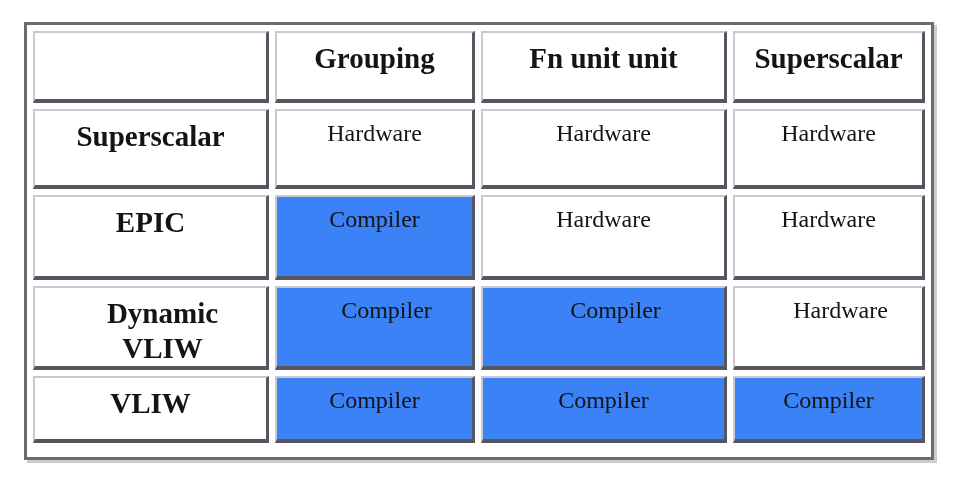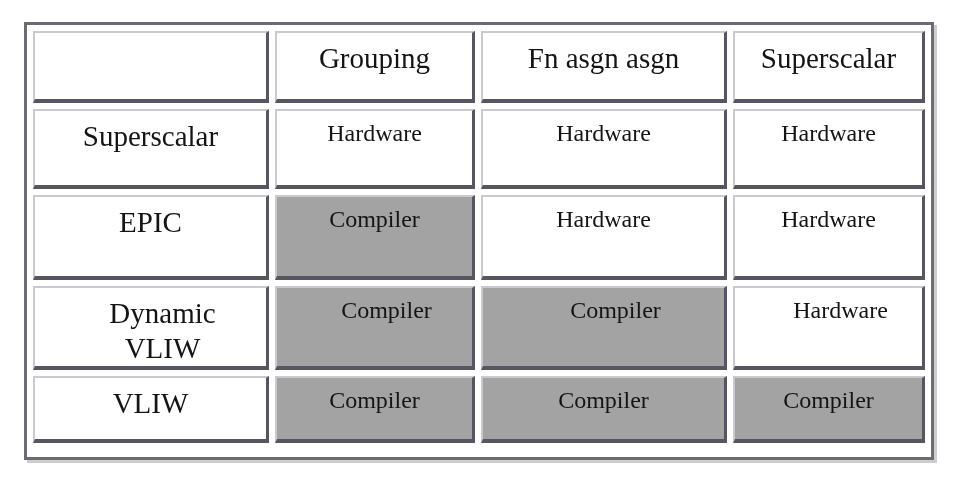--- a/index.html
+++ b/index.html
@@ -30,23 +30,23 @@
     border-style: solid;
     border-width: 2px 3px 4px 2px;
     border-color: #c9c9ce #565660 #565660 #c9c9ce;
     background: #ffffff;
     color: #141414;
     vertical-align: top;
     text-align: center;
     padding: 8px 4px 0 4px;
     overflow: hidden;
   }
-  td.shaded { background: #a3a3a3; margin-top: 25px; }
+  td.shaded { background: #3b82f6; margin-top: 25px; }
   .head-cell, .label-cell {
-    font-weight: normal;
+    font-weight: bold;
     font-size: 29px;
     line-height: 1.2;
   }
   .label-cell { white-space: pre-line; }
   .value-cell { font-size: 24px; line-height: 1.2; }
   tr.r-head td { height: 72px; }
   tr.r-superscalar td { height: 80px; }
   tr.r-epic td { height: 85px; }
   tr.r-dynamic-vliw td { height: 68px; padding-left: 28px; }
   tr.r-vliw td { height: 67px; }
@@ -59,21 +59,21 @@
     <colgroup>
       <col style="width:236px">
       <col style="width:200px">
       <col style="width:246px">
       <col style="width:192px">
     </colgroup>
     <tbody>
       <tr class="r-head">
         <td class="cell head-cell"></td>
         <td class="cell head-cell">Grouping</td>
-        <td class="cell head-cell">Fn asgn asgn</td>
+        <td class="cell head-cell">Fn unit unit</td>
         <td class="cell head-cell">Superscalar</td>
       </tr>
       <tr class="r-superscalar">
         <td class="cell label-cell">Superscalar</td>
         <td class="cell value-cell">Hardware</td>
         <td class="cell value-cell">Hardware</td>
         <td class="cell value-cell">Hardware</td>
       </tr>
       <tr class="r-epic">
         <td class="cell label-cell">EPIC</td>

